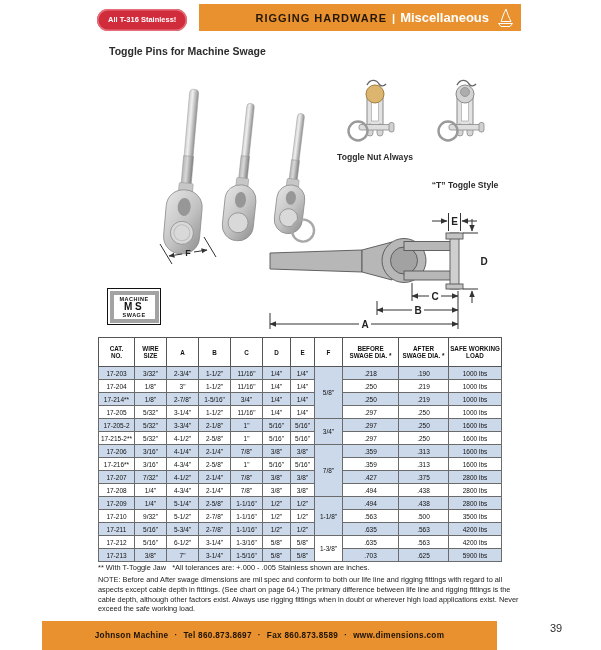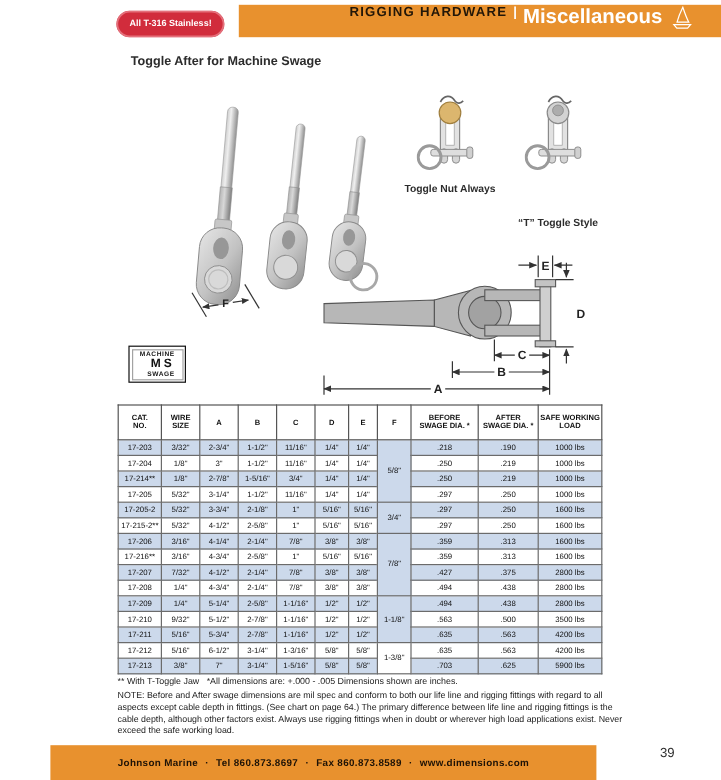--- a/index.html
+++ b/index.html
@@ -3,39 +3,39 @@
 <meta charset="utf-8">
 <style>
   html,body{margin:0;padding:0;background:#e9e9e9;}
   .page{position:relative;width:601px;height:650px;background:#ffffff;overflow:hidden;
         font-family:"Liberation Sans",sans-serif;color:#222;}
 
   
   .stainless-badge{position:absolute;left:97px;top:9px;height:22px;line-height:22px;
         padding:0 11px;border-radius:12px;background:#d12c3c;color:#fff;font-size:7.5px;
         font-weight:700;box-shadow:inset 0 0 0 1.5px #e4707b;}
-  .banner{position:absolute;left:199px;top:4px;width:402px;height:27px;background:#e8912e;
-        display:flex;justify-content:flex-end;padding-right:23px;box-sizing:border-box;}
+  .banner{position:absolute;left:199px;top:4px;width:322px;height:27px;background:#e8912e;
+        display:flex;align-items:center;justify-content:flex-end;padding-right:6px;box-sizing:border-box;}
   .banner-title{font-weight:700;font-size:11px;color:#231708;letter-spacing:1px;}
   .banner-div{color:#fff;font-weight:700;margin:0 5px;font-size:11px;}
-  .banner-sub{color:#fff;font-weight:700;font-size:17px;margin-right:6px;}
+  .banner-sub{color:#fff;font-weight:700;font-size:13px;margin-right:6px;}
 
   
   .intro-title{position:absolute;left:109px;top:45px;font-size:10.5px;font-weight:700;color:#2c2c2c;}
   .intro-desc{position:absolute;left:108px;top:61px;font-size:7.6px;color:#3a3a3a;
         line-height:1.3;white-space:pre-line;}
 
   
   .style-label{position:absolute;width:96px;text-align:center;font-size:8.6px;font-weight:700;color:#2c2c2c;}
   .label-nut{left:327px;top:152px;}
   .label-t{left:417px;top:152px;margin-top:28px;}
 
   
   .ms-badge{position:absolute;left:107px;top:288px;border:1.5px solid #111;padding:1.5px;background:#fff;}
-  .ms-inner{border:1px solid #a3a3a3;padding:1px 6px;text-align:right;}
+  .ms-inner{border:4px solid #a3a3a3;padding:1px 6px;text-align:center;}
   .ms-top,.ms-bottom{font-size:5.5px;font-weight:700;letter-spacing:.5px;color:#111;}
   .ms-mid{font-size:10px;font-weight:700;letter-spacing:2.5px;color:#111;line-height:1;}
 
   
   .photos-svg{position:absolute;left:138px;top:86px;}
   .nut-svg{position:absolute;left:347px;top:76px;}
   .t-svg{position:absolute;left:437px;top:76px;}
   .diagram-svg{position:absolute;left:262px;top:205px;}
 
   
@@ -71,21 +71,21 @@
   <div class="banner">
     <span class="banner-title">RIGGING HARDWARE</span>
     <span class="banner-div">|</span>
     <span class="banner-sub">Miscellaneous</span>
     <svg width="20" height="22" viewBox="0 0 20 22">
       <path d="M11,2 C8.5,7 7,11.5 6.2,14.5 L16,14.5 C13.8,10.5 12.5,6.5 11,2 Z" fill="none" stroke="#ffffff" stroke-width="1"></path>
       <path d="M3.5,16.5 L17.5,16.5 L15,19.5 L6,19.5 Z" fill="none" stroke="#ffffff" stroke-width="1"></path>
     </svg>
   </div>
 
-  <div class="intro-title">Toggle After for Machine Swage</div>
+  <div class="intro-title">Toggle Pins for Machine Swage</div>
 
   <svg class="photos-svg" width="200" height="182" viewBox="0 0 200 182">
     <defs>
       <linearGradient id="gStud" x1="0" y1="0" x2="1" y2="0">
         <stop offset="0" stop-color="#cfcfcf"></stop>
           <stop offset="0.35" stop-color="#efefef"></stop>
           <stop offset="1" stop-color="#8f8f8f"></stop>
       </linearGradient>
       <linearGradient id="gSwage" x1="0" y1="0" x2="1" y2="0">
         <stop offset="0" stop-color="#b5b5b5"></stop>
@@ -444,25 +444,25 @@
           <td>1-5/16"</td>
           <td>5/8"</td>
           <td>5/8"</td>
           <td>.703</td>
           <td>.625</td>
           <td>5900 lbs</td>
         </tr>
       </tbody>
     </table>
 
-  <div class="note-tol">** With T-Toggle Jaw   *All dimensions are: +.000 - .005 Dimensions shown are inches.</div>
+  <div class="note-tol">** With T-Toggle Jaw   *All tolerances are: +.000 - .005 Stainless shown are inches.</div>
   <div class="note-body">NOTE: Before and After swage dimensions are mil spec and conform to both our life line and rigging fittings with regard to all aspects except cable depth in fittings. (See chart on page 64.) The primary difference between life line and rigging fittings is the cable depth, although other factors exist. Always use rigging fittings when in doubt or wherever high load applications exist. Never exceed the safe working load.</div>
 
   <div class="footer-bar">
-    <span>Johnson Marine</span>
+    <span>Johnson Machine</span>
     <span>·</span>
     <span>Tel 860.873.8697</span>
     <span>·</span>
     <span>Fax 860.873.8589</span>
     <span>·</span>
     <span>www.dimensions.com</span>
   </div>
   <div class="page-num">39</div>
 
 </div>

